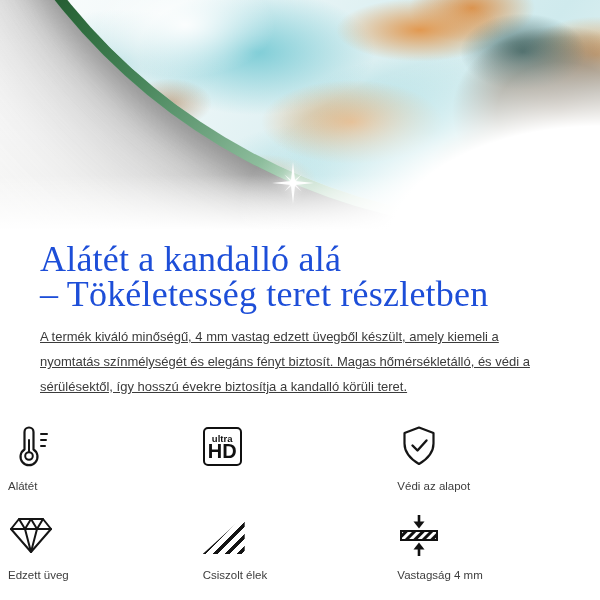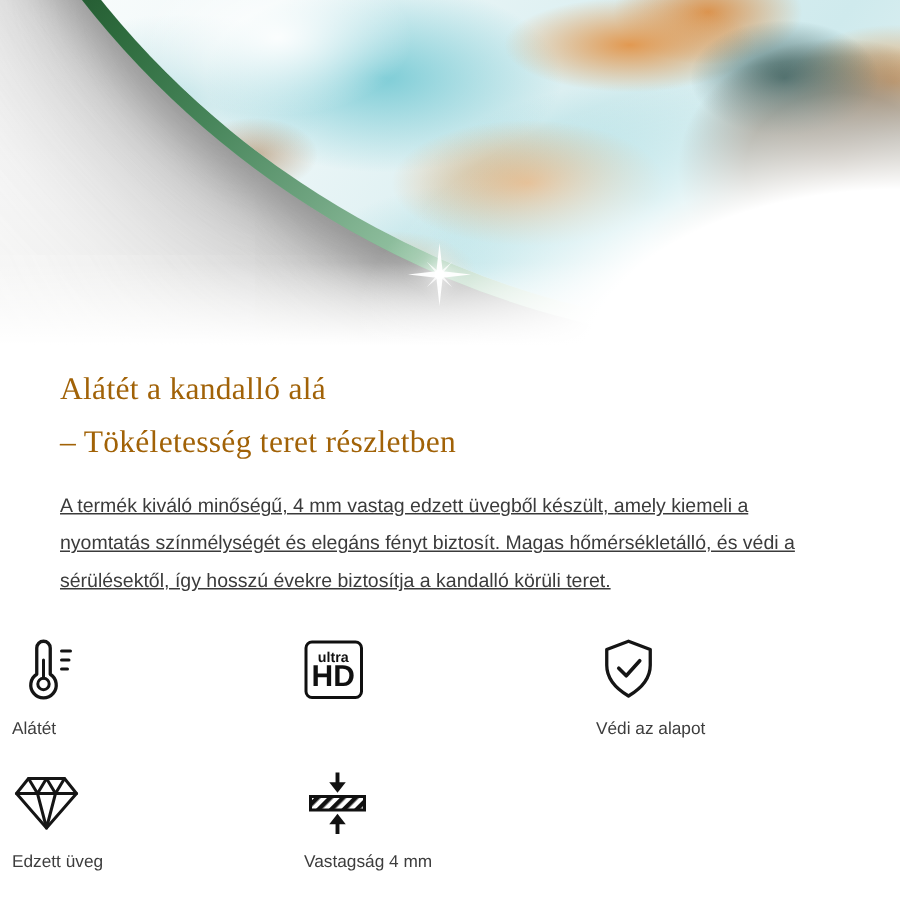--- a/index.html
+++ b/index.html
@@ -63,21 +63,21 @@
   }
   .sparkle{
     position:absolute;left:271px;top:161px;width:44px;height:44px;
     filter:drop-shadow(0 0 5px rgba(255,255,255,.95));
   }
 
   
   .content{padding:6px 40px 0;}
   .title{
     font-family:"Liberation Serif",serif;font-weight:400;
-    font-size:21px;line-height:35px;color:#a16207;
+    font-size:36px;line-height:35px;color:#1d4ed8;
     margin:6px 0 12px;letter-spacing:.2px;
   }
   .title span{display:block;}
   .description{
     font-size:13px;line-height:25px;color:#3b3b3b;
     max-width:545px;margin:0;text-decoration:underline;
   }
 
   
   .features{
@@ -165,20 +165,26 @@
         <svg width="46" height="42" viewBox="0 0 46 42" fill="none" stroke="#151515" stroke-width="2" stroke-linecap="round" stroke-linejoin="round">
           <path d="M11 5 H35 L43 15 L23 38 L3 15 Z"></path>
           <path d="M3 15 H43"></path>
           <path d="M11 5 L17 15 L23 5 L29 15 L35 5"></path>
           <path d="M17 15 L23 38 L29 15"></path>
         </svg>
       </div>
       <div class="feature-label">Edzett üveg</div>
     </div>
 
+    <div class="feature">
+      <div class="icon-box">
+        <div class="stripe-tri"></div>
+      </div>
+      <div class="feature-label">Csiszolt élek</div>
+    </div>
 
     <div class="feature">
       <div class="icon-box">
         <svg width="44" height="44" viewBox="0 0 44 44">
           <defs>
             <pattern id="hatch" patternUnits="userSpaceOnUse" width="6" height="6" patternTransform="rotate(45)">
               <rect width="3" height="6" fill="#111"></rect>
             </pattern>
           </defs>
           <line x1="22" y1="2" x2="22" y2="9" stroke="#111" stroke-width="2.6"></line>

